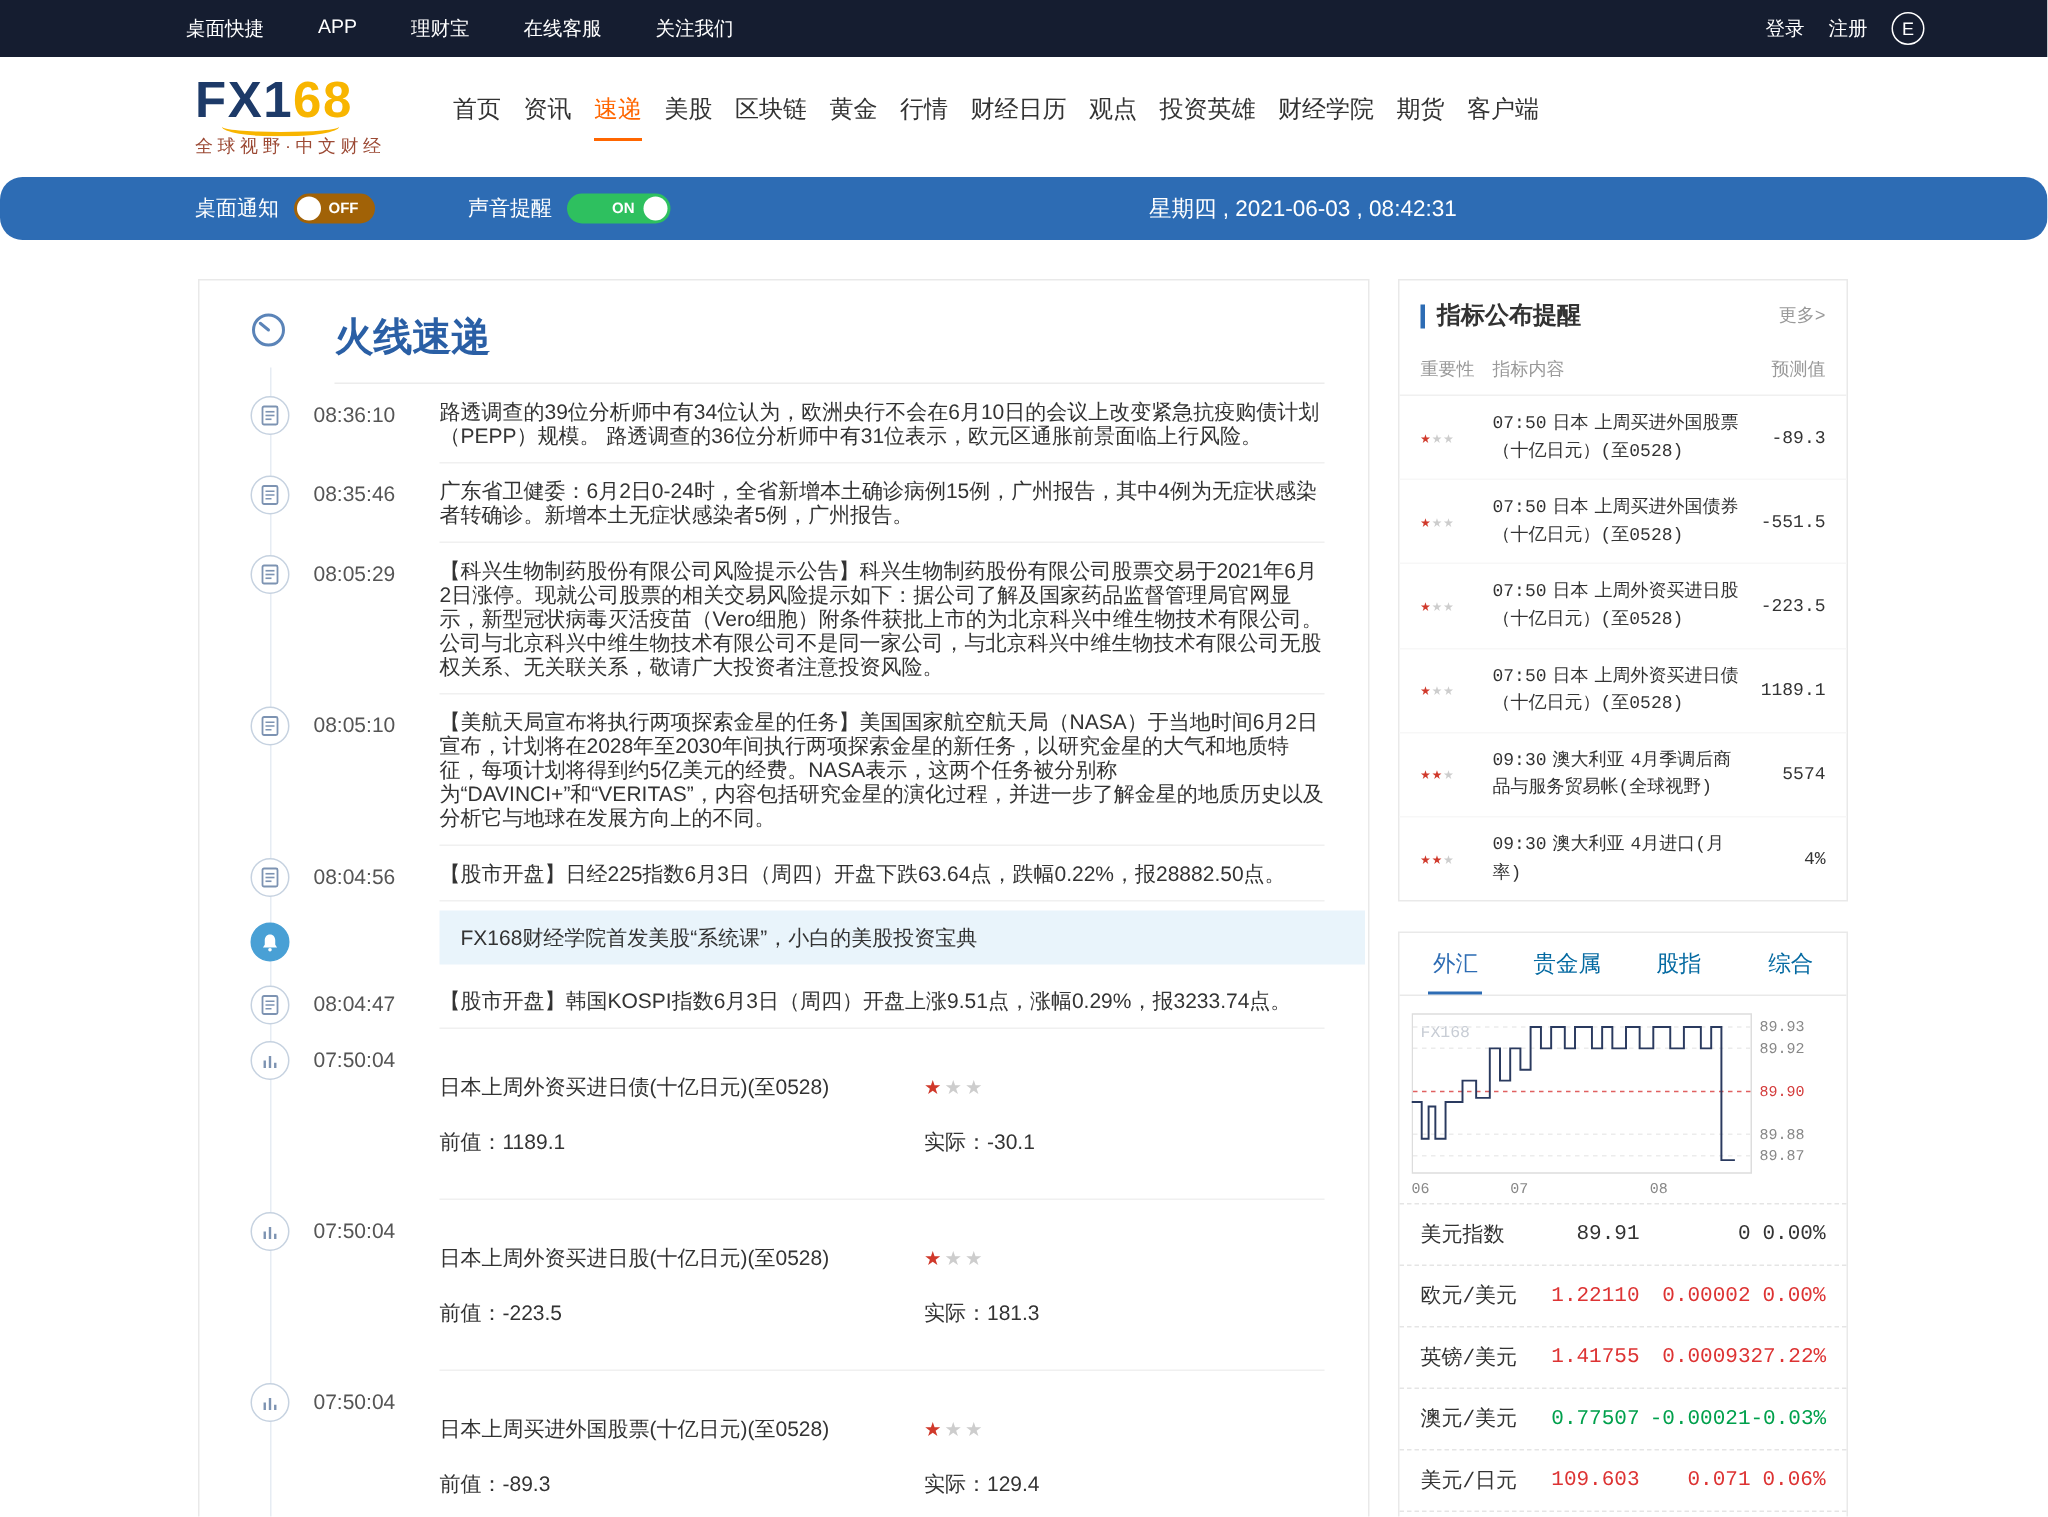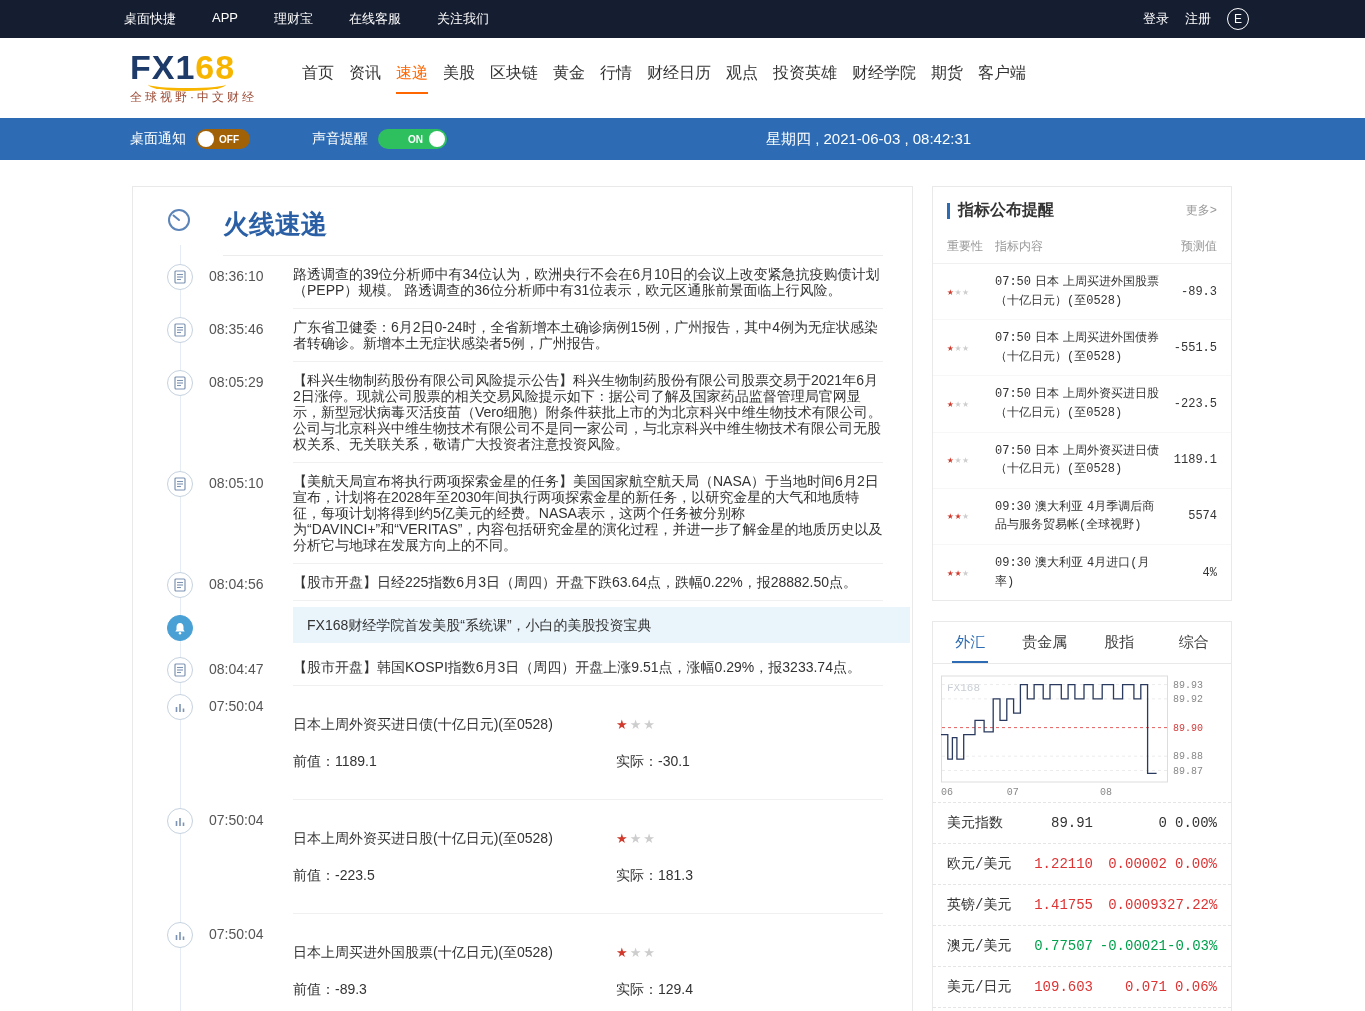--- a/index.html
+++ b/index.html
@@ -2,41 +2,41 @@
 <html><head>
 <meta charset="utf-8">
 <style>
   html,body{margin:0;padding:0;}
   .page{width:1365px;height:1011px;overflow:hidden;background:#fff;position:relative;
         font-family:"Liberation Sans","DejaVu Sans",sans-serif;color:#333;}
   a{text-decoration:none;color:inherit;cursor:pointer;}
 
   
   .topbar{height:38px;background:#151d30;display:flex;align-items:center;
-          padding:0 116px 0 124px;color:#fff;font-size:13px;}
+          padding:0 82px 0 124px;color:#fff;font-size:13px;}
   .topbar-left{display:flex;gap:36px;}
   .topbar-right{margin-left:auto;display:flex;align-items:center;gap:16px;}
   .lang-circle{width:20px;height:20px;border:1px solid #fff;border-radius:50%;
                display:flex;align-items:center;justify-content:center;font-size:12px;}
 
   
   .header{height:80px;background:#fff;display:flex;align-items:center;padding-left:130px;}
   .logo{width:150px;position:relative;}
   .logo-text{font-size:34px;font-weight:800;letter-spacing:1px;line-height:1;}
   .logo-p1{color:#1d3a68;} .logo-p2{color:#f8b500;}
   .logo-swoosh{position:absolute;left:18px;top:28px;width:78px;height:10px;
                border-bottom:3px solid #f8b500;border-radius:50%;}
   .logo-tagline{font-size:12px;color:#9c4a35;letter-spacing:3px;margin-top:5px;}
   .nav{display:flex;gap:15px;margin-left:22px;font-size:16px;}
   .nav-item{padding-bottom:8px;border-bottom:2px solid transparent;white-space:nowrap;}
   .nav-item.active{color:#f60;border-bottom-color:#f60;}
 
   
   .bluebar{height:42px;background:#2d6cb4;display:flex;align-items:center;
-           color:#fff;font-size:14px;padding-left:130px;position:relative;}
+           color:#fff;font-size:14px;padding-left:130px;position:relative;border-radius:15px;}
   .toggle{display:inline-flex;align-items:center;height:20px;border-radius:10px;
           margin-left:10px;font-size:10px;font-weight:bold;color:#fff;cursor:pointer;}
   .toggle .knob{width:16px;height:16px;background:#fff;border-radius:50%;margin:0 2px;}
   .toggle.off{background:#a16207;width:54px;text-align:center;}
   .toggle.off .toggle-text{margin-left:3px;}
   .toggle.on{background:#2ec05f;width:69px;justify-content:flex-end;}
   .toggle.on .toggle-text{margin-right:4px;}
   .sound-label{margin-left:62px;}
   .datetime{position:absolute;left:766px;font-size:15px;}
 
@@ -79,21 +79,21 @@
   .ind-row{display:flex;align-items:center;padding:9px 14px;font-size:12px;}
   .ind-row + .ind-row{border-top:1px solid #f7f7f7;}
   .ind-stars{width:48px;flex:none;}
   .ind-stars .star{font-size:11px;letter-spacing:1px;}
   .ind-content{flex:1;line-height:1.55;padding-right:6px;}
   .ind-content span{margin-right:4px;}
   .ind-value{width:52px;text-align:right;flex:none;}
 
   
   .tabs{display:flex;border-bottom:1px solid #e9e9e9;font-size:15px;}
-  .tab{flex:1;text-align:center;padding:11px 0;position:relative;color:#404040;}
+  .tab{flex:1;text-align:center;padding:11px 0;position:relative;color:#0369a1;}
   .tab.active{color:#2d6cb4;}
   .tab.active::after{content:"";position:absolute;left:50%;transform:translateX(-50%);
                      bottom:0;width:36px;height:2px;background:#2d6cb4;}
   .chart-wrap{padding:10px 8px 4px;}
   .chart-wrap svg{display:block;}
   .quotes{border-top:1px dashed #e5e5e5;}
   .quote-row{display:flex;align-items:center;padding:11px 14px;font-size:14px;}
   .quote-row + .quote-row{border-top:1px dashed #e5e5e5;}
   .q-name{width:80px;color:#333;flex:none;}
   .q-price{width:66px;text-align:right;flex:none;}

